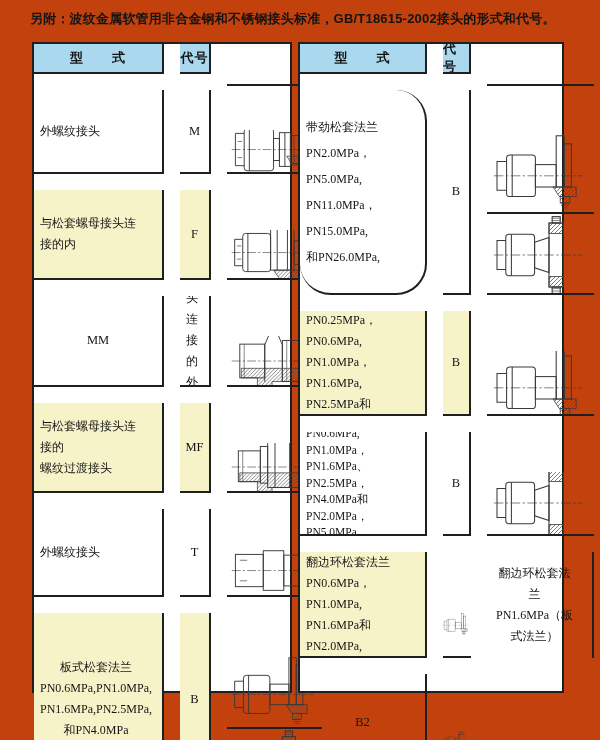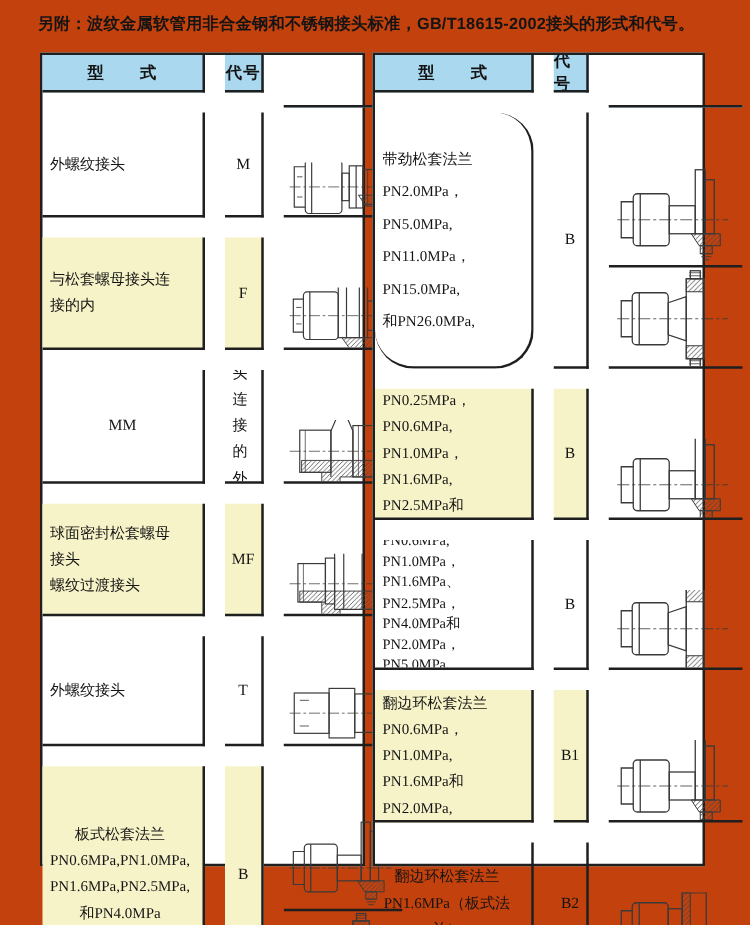--- a/index.html
+++ b/index.html
@@ -227,21 +227,21 @@
 
     <div class="cell c-code">MM</div>
     <div class="cell c-type">与松套螺母接头连接的
 外螺纹过渡接头</div>
     <div class="cell c-diag last-col">
       <svg class="diag diag-s" viewBox="0 0 120 100">
           <use href="#sym-male-male-adapter" xlink:href="#sym-male-male-adapter"></use>
         </svg>
     </div>
 
-    <div class="cell c-type hl">球面密封松套螺母接头
+    <div class="cell c-type hl">与松套螺母接头连接的
 螺纹过渡接头</div>
     <div class="cell c-code hl">MF</div>
     <div class="cell c-diag last-col">
       <svg class="diag diag-s" viewBox="0 0 120 100">
           <use href="#sym-male-female-adapter" xlink:href="#sym-male-female-adapter"></use>
         </svg>
     </div>
 
     <div class="cell c-type">外螺纹接头</div>
     <div class="cell c-code">T</div>
@@ -317,21 +317,20 @@
     <div class="cell c-code">B</div>
     <div class="cell c-diag last-col">
       <svg class="diag diag-m" viewBox="0 0 120 100">
           <use href="#sym-neck-flange" xlink:href="#sym-neck-flange"></use>
         </svg>
     </div>
 
     <div class="cell c-type hl">翻边环松套法兰
 PN0.6MPa，PN1.0MPa,
 PN1.6MPa和PN2.0MPa,</div>
-    <div class="cell c-code hl">B1</div>
     <div class="cell c-diag last-col">
       <svg class="diag diag-m" viewBox="0 0 120 100">
           <use href="#sym-plate-flange" xlink:href="#sym-plate-flange"></use>
         </svg>
     </div>
 
     <div class="cell c-type last-row">翻边环松套法兰
 PN1.6MPa（板式法兰）</div>
     <div class="cell c-code last-row">B2</div>
     <div class="cell c-diag last-col last-row">

